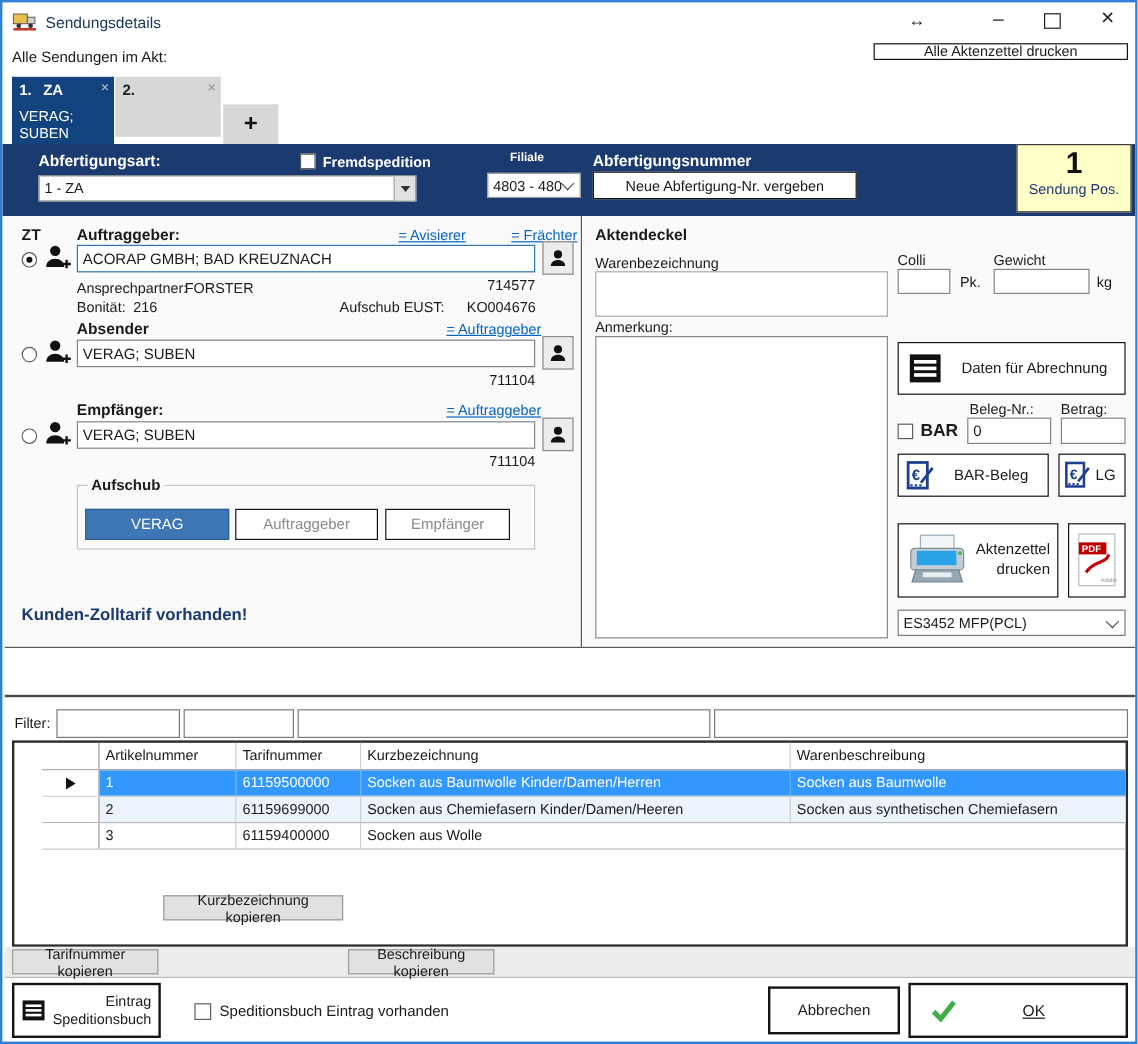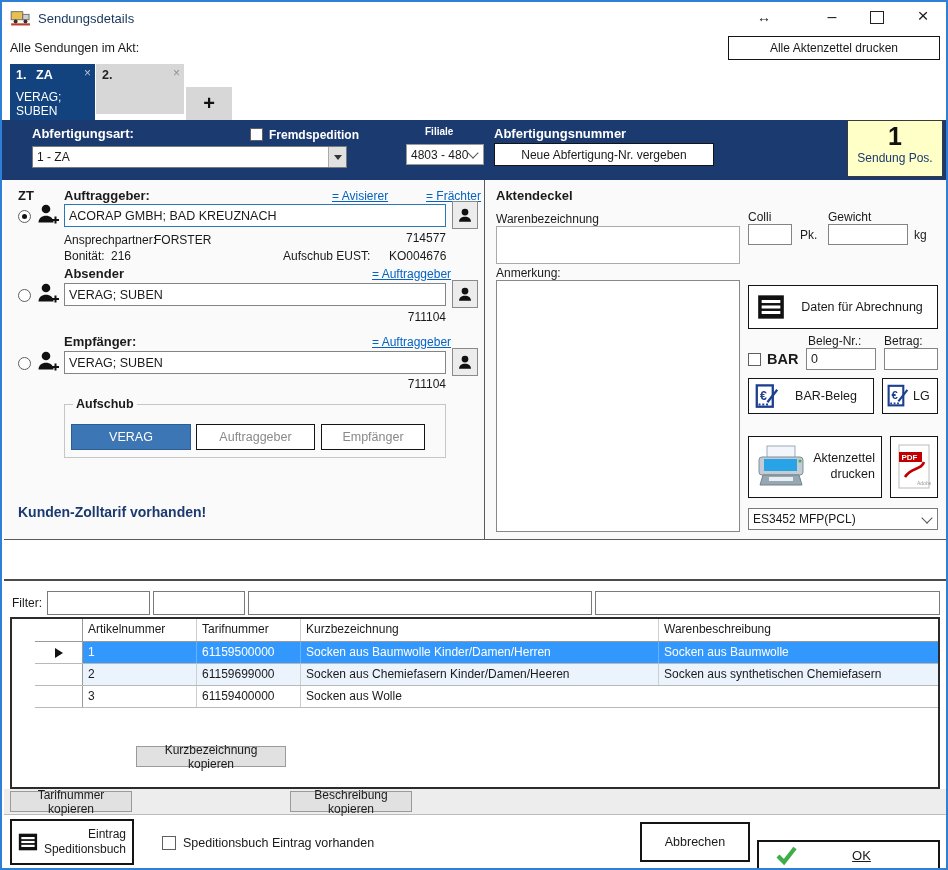--- a/index.html
+++ b/index.html
@@ -48,21 +48,21 @@
   </span>
   <span class="abs lbl" style="left:36px;top:9px;font-size:13px;color:#16365c;">Sendungsdetails</span>
   <div class="abs" style="left:750px;top:4px;width:24px;height:22px;display:flex;align-items:center;justify-content:center;font-size:14px;color:#222;">↔</div>
   <div class="abs" style="left:818px;top:4px;width:24px;height:22px;display:flex;align-items:center;justify-content:center;font-size:16px;color:#222;">–</div>
   <div class="abs" style="left:863px;top:4px;width:24px;height:22px;display:flex;align-items:center;justify-content:center;">
     <span style="display:block;width:12px;height:11px;border:1.5px solid #222;"></span>
   </div>
   <div class="abs" style="left:908px;top:2px;width:26px;height:24px;display:flex;align-items:center;justify-content:center;font-size:19px;color:#222;">×</div>
 
   <span class="abs lbl" style="left:8px;top:39px;font-size:12.5px;">Alle Sendungen im Akt:</span>
-  <button class="abs btnw" style="left:726px;top:34px;width:212px;height:24px;font-size:12px;">Alle Aktenzettel drucken</button>
+  <button class="abs btnw" style="left:726px;top:34px;width:212px;height:14px;font-size:12px;">Alle Aktenzettel drucken</button>
 
   <div class="abs" style="left:8px;top:62px;width:85px;height:56px;background:#12437e;color:#fff;">
     <span class="abs b" style="left:6px;top:4px;font-size:12.5px;">1.</span>
     <span class="abs b" style="left:26px;top:4px;font-size:12.5px;">ZA</span>
     <span class="abs" style="right:4px;top:2px;font-size:12px;color:#b9c2d2;">×</span>
     <span class="abs" style="left:6px;top:26px;font-size:12px;">VERAG;</span>
     <span class="abs" style="left:6px;top:40px;font-size:12px;">SUBEN</span>
   </div>
   <div class="abs" style="left:94px;top:62px;width:88px;height:50px;background:#d7d7d7;">
     <span class="abs b" style="left:6px;top:4px;font-size:12.5px;color:#222;">2.</span>
@@ -315,20 +315,20 @@
     </svg>
     <span class="twoline" style="flex:1;font-size:12px;">
       <span>Eintrag</span>
       <span>Speditionsbuch</span>
     </span>
   </button>
   <span class="abs chk" style="left:160px;top:834px;width:14px;height:14px;"></span>
   <span class="abs lbl" style="left:181px;top:834px;font-size:12.5px;">Speditionsbuch Eintrag vorhanden</span>
 
   <button class="abs btnw" style="left:638px;top:820px;width:110px;height:40px;border-width:2px;">Abbrechen</button>
-  <button class="abs btnw" style="left:755px;top:838px;width:183px;height:30px;border-width:2px;justify-content:flex-start;padding:0 14px;text-decoration:underline;">
+  <button class="abs btnw" style="left:755px;top:817px;width:183px;height:46px;border-width:2px;justify-content:flex-start;padding:0 14px;text-decoration:underline;">
     <svg width="26" height="24" viewBox="0 0 24 24">
       <path d="M4 13l6 6L21 5" stroke="#3fae49" stroke-width="4.2" fill="none"></path>
     </svg>
     <span style="flex:1;text-align:center;font-size:13px;">OK</span>
   </button>
 
 </div>
 
 </body></html>

